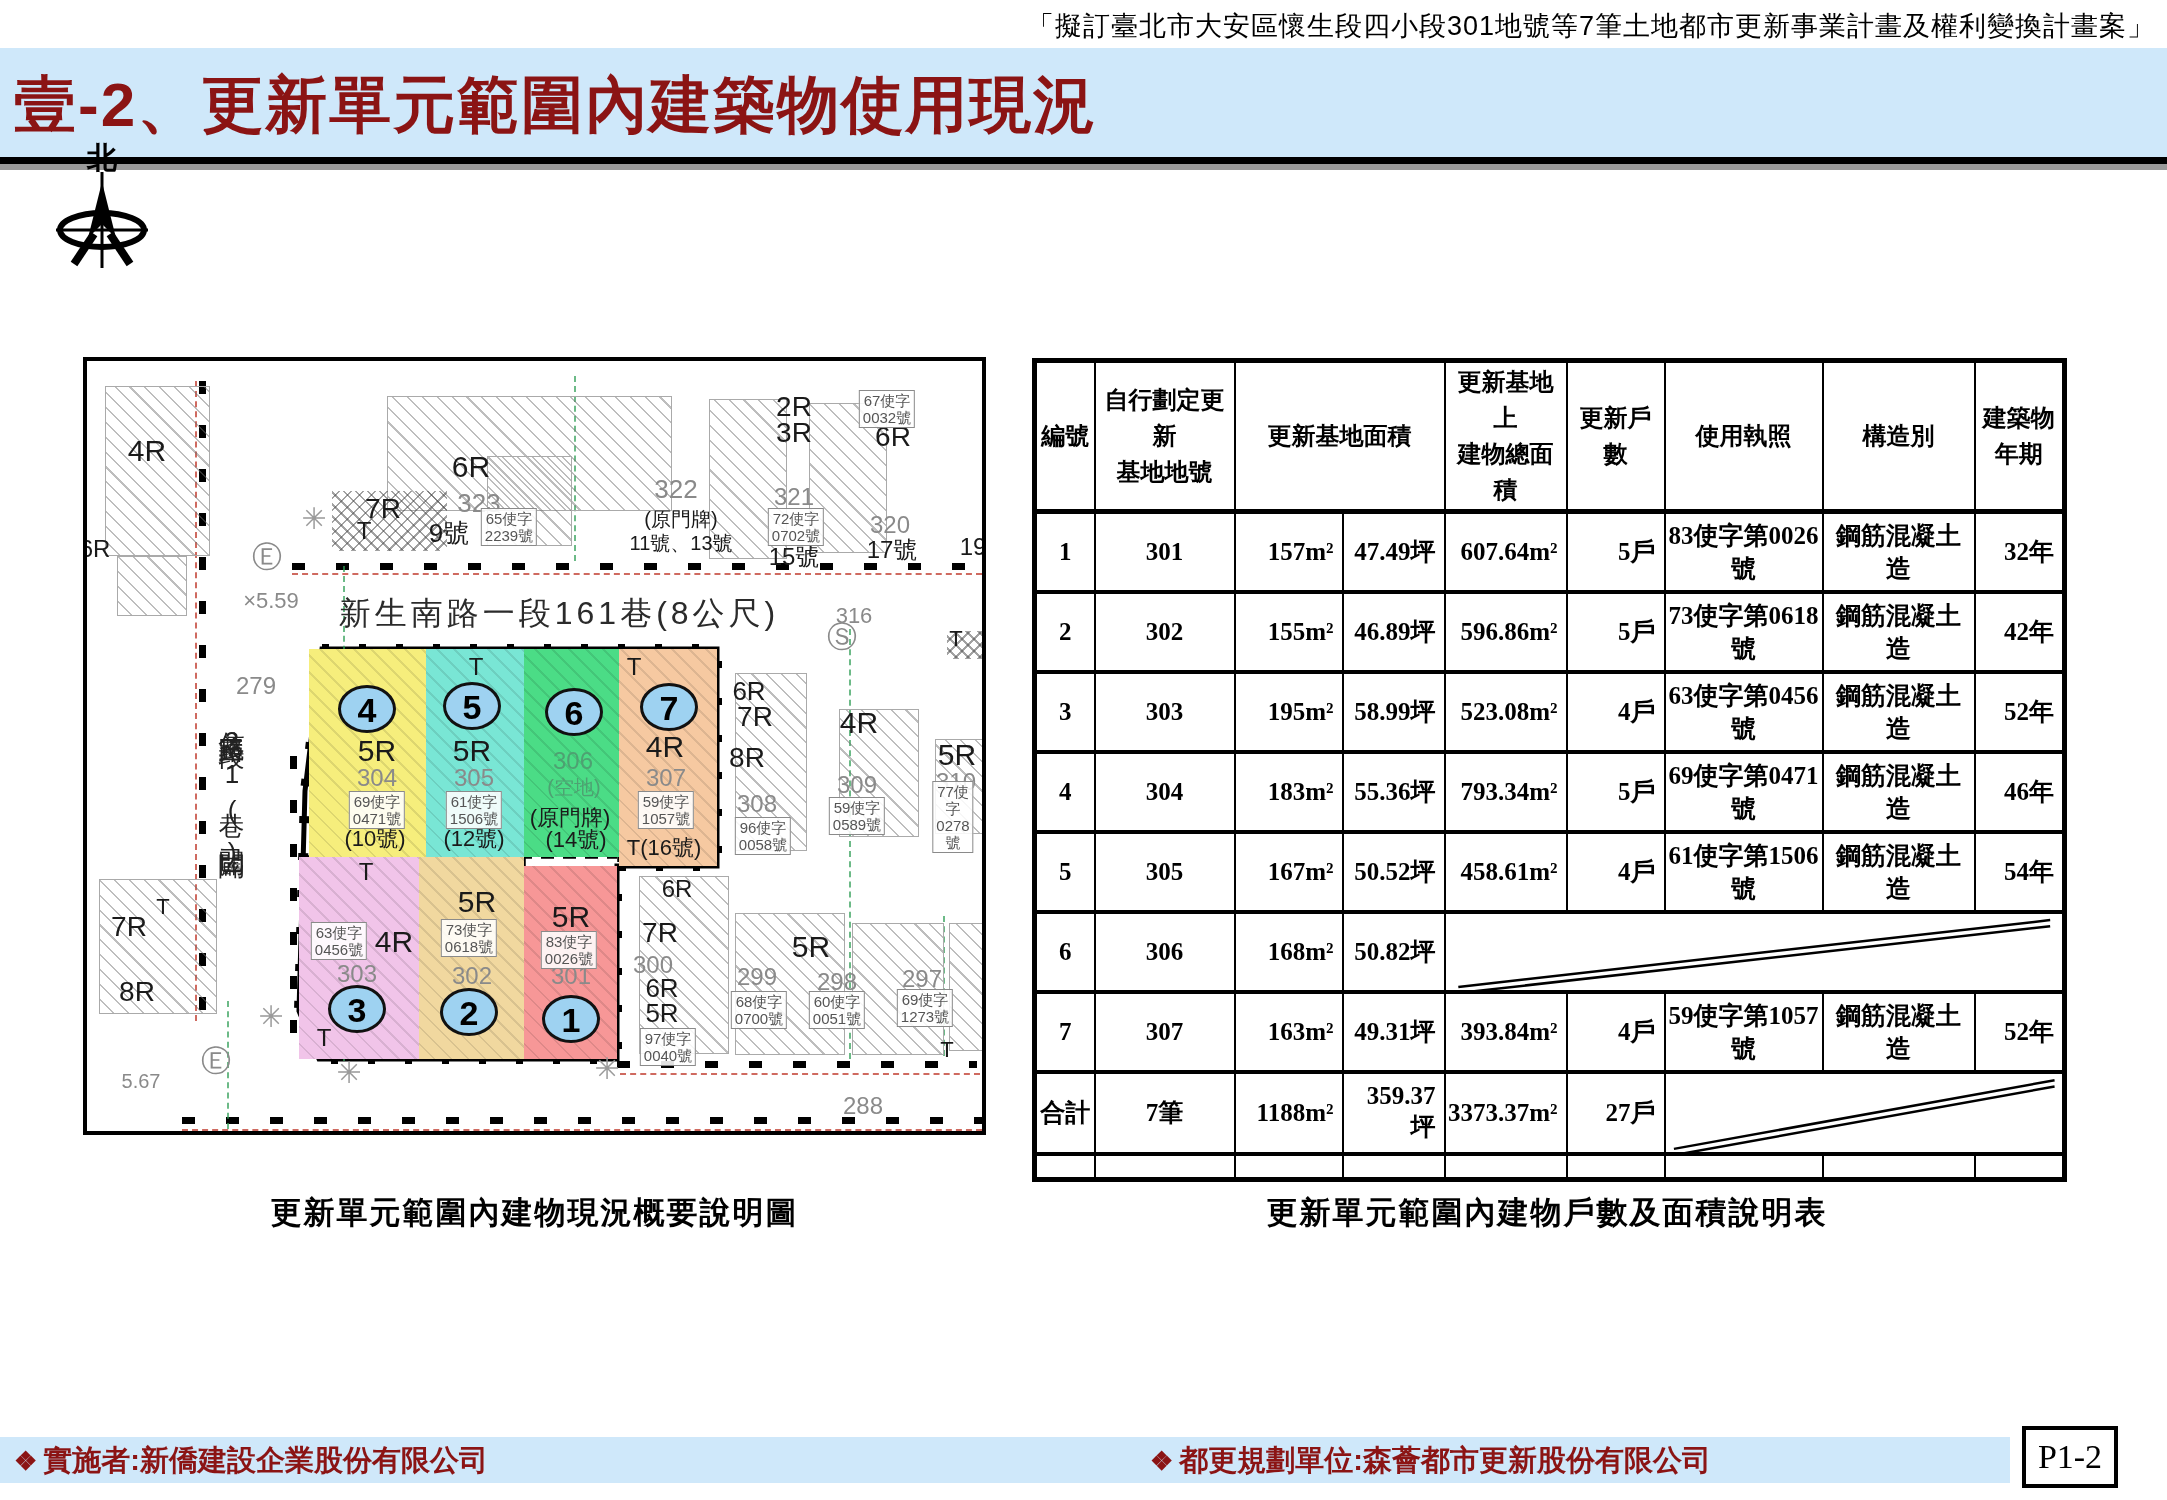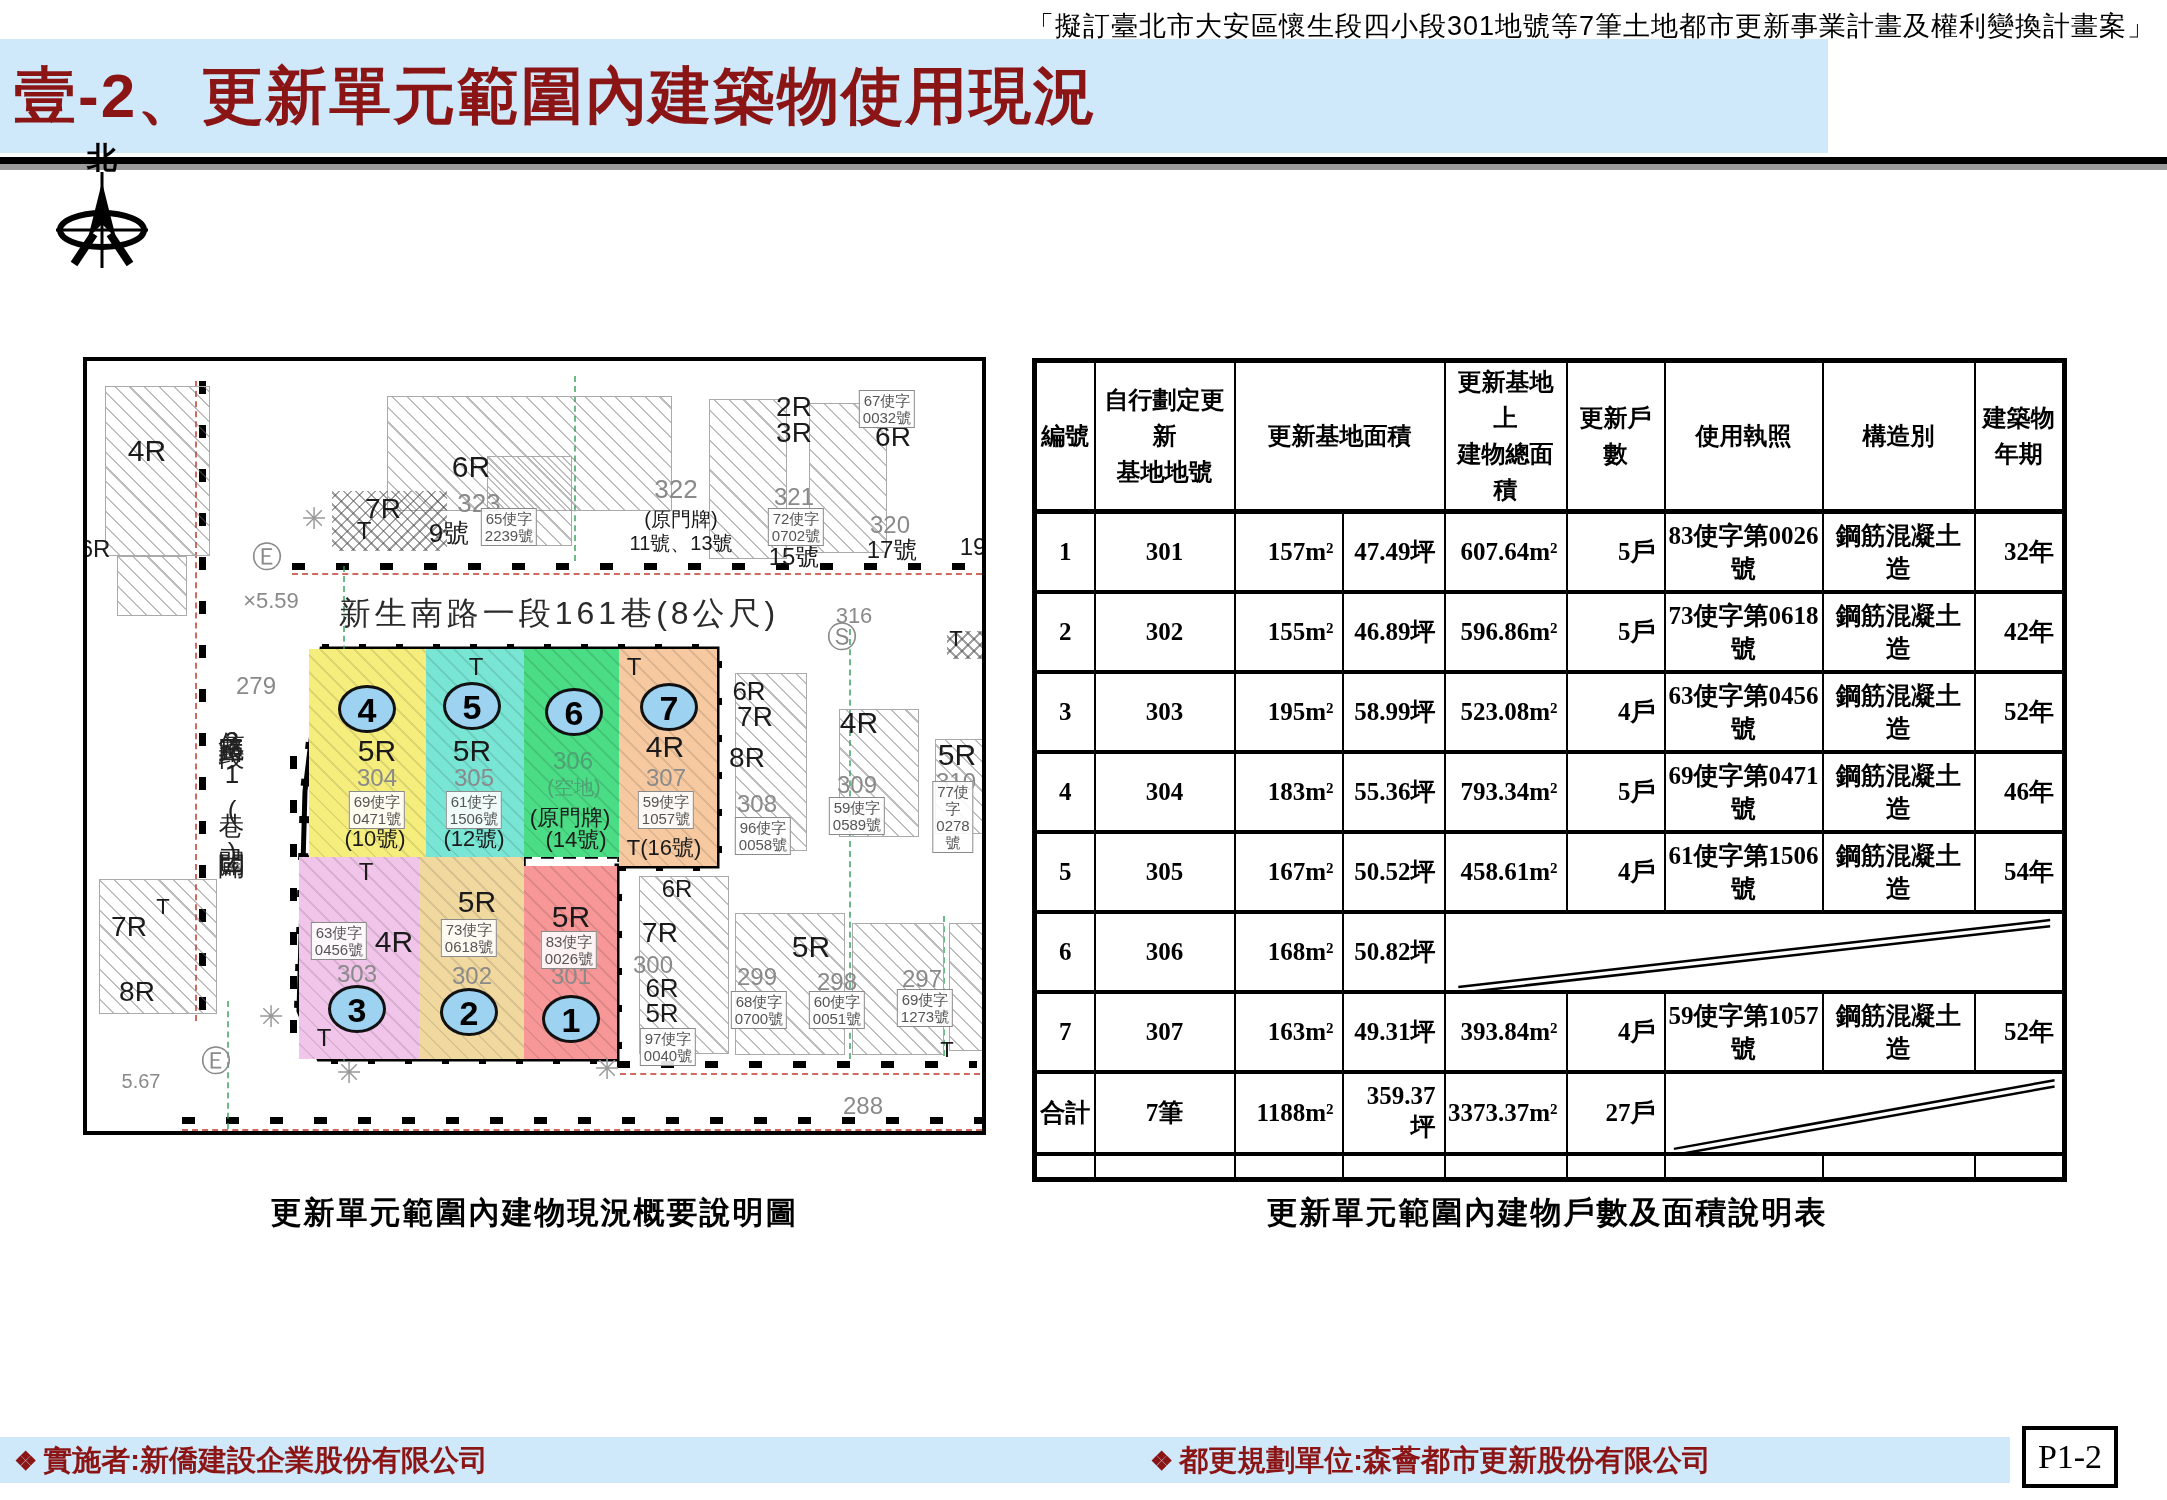--- a/index.html
+++ b/index.html
@@ -1,19 +1,19 @@
 <!DOCTYPE html>
 <html><head>
 <meta charset="utf-8">
 <style>
   html,body{margin:0;padding:0;background:#fff;}
   body{width:2167px;height:1500px;position:relative;font-family:"Liberation Sans",sans-serif;overflow:hidden;}
   
   #doc-ref{position:absolute;top:8px;right:12px;font-size:27px;color:#000;letter-spacing:1px;}
-  #title-band{position:absolute;left:0;top:39px;width:1828px;height:114px;}
+  #title-band{position:absolute;left:0;top:48px;width:2167px;height:114px;}
   #page-title{position:absolute;left:14px;top:0;line-height:114px;font-size:62px;font-weight:bold;letter-spacing:2px;}
   #rule-black{position:absolute;left:0;top:157px;width:2167px;height:7px;background:#000;}
   #rule-gray{position:absolute;left:0;top:164px;width:2167px;height:6px;background:#9a9a9a;}
   
   #compass{position:absolute;left:52px;top:142px;width:100px;height:130px;}
   
   #map{position:absolute;left:83px;top:357px;width:895px;height:770px;border:4px solid #000;background:#fff;overflow:hidden;}
   .bldg{position:absolute;background-image:repeating-linear-gradient(45deg,rgba(110,110,110,0) 0 9px,rgba(110,110,110,.45) 9px 10.5px);border:1.5px solid #aaa;box-sizing:border-box;}
   .crosshatch{position:absolute;background-image:repeating-linear-gradient(45deg,rgba(70,70,70,0) 0 7px,rgba(70,70,70,.5) 7px 8.5px),repeating-linear-gradient(-45deg,rgba(70,70,70,0) 0 7px,rgba(70,70,70,.5) 7px 8.5px);}
   .parcel{position:absolute;box-sizing:border-box;background-image:repeating-linear-gradient(45deg,rgba(0,0,0,0) 0 10px,rgba(0,0,0,.10) 10px 12px);}

